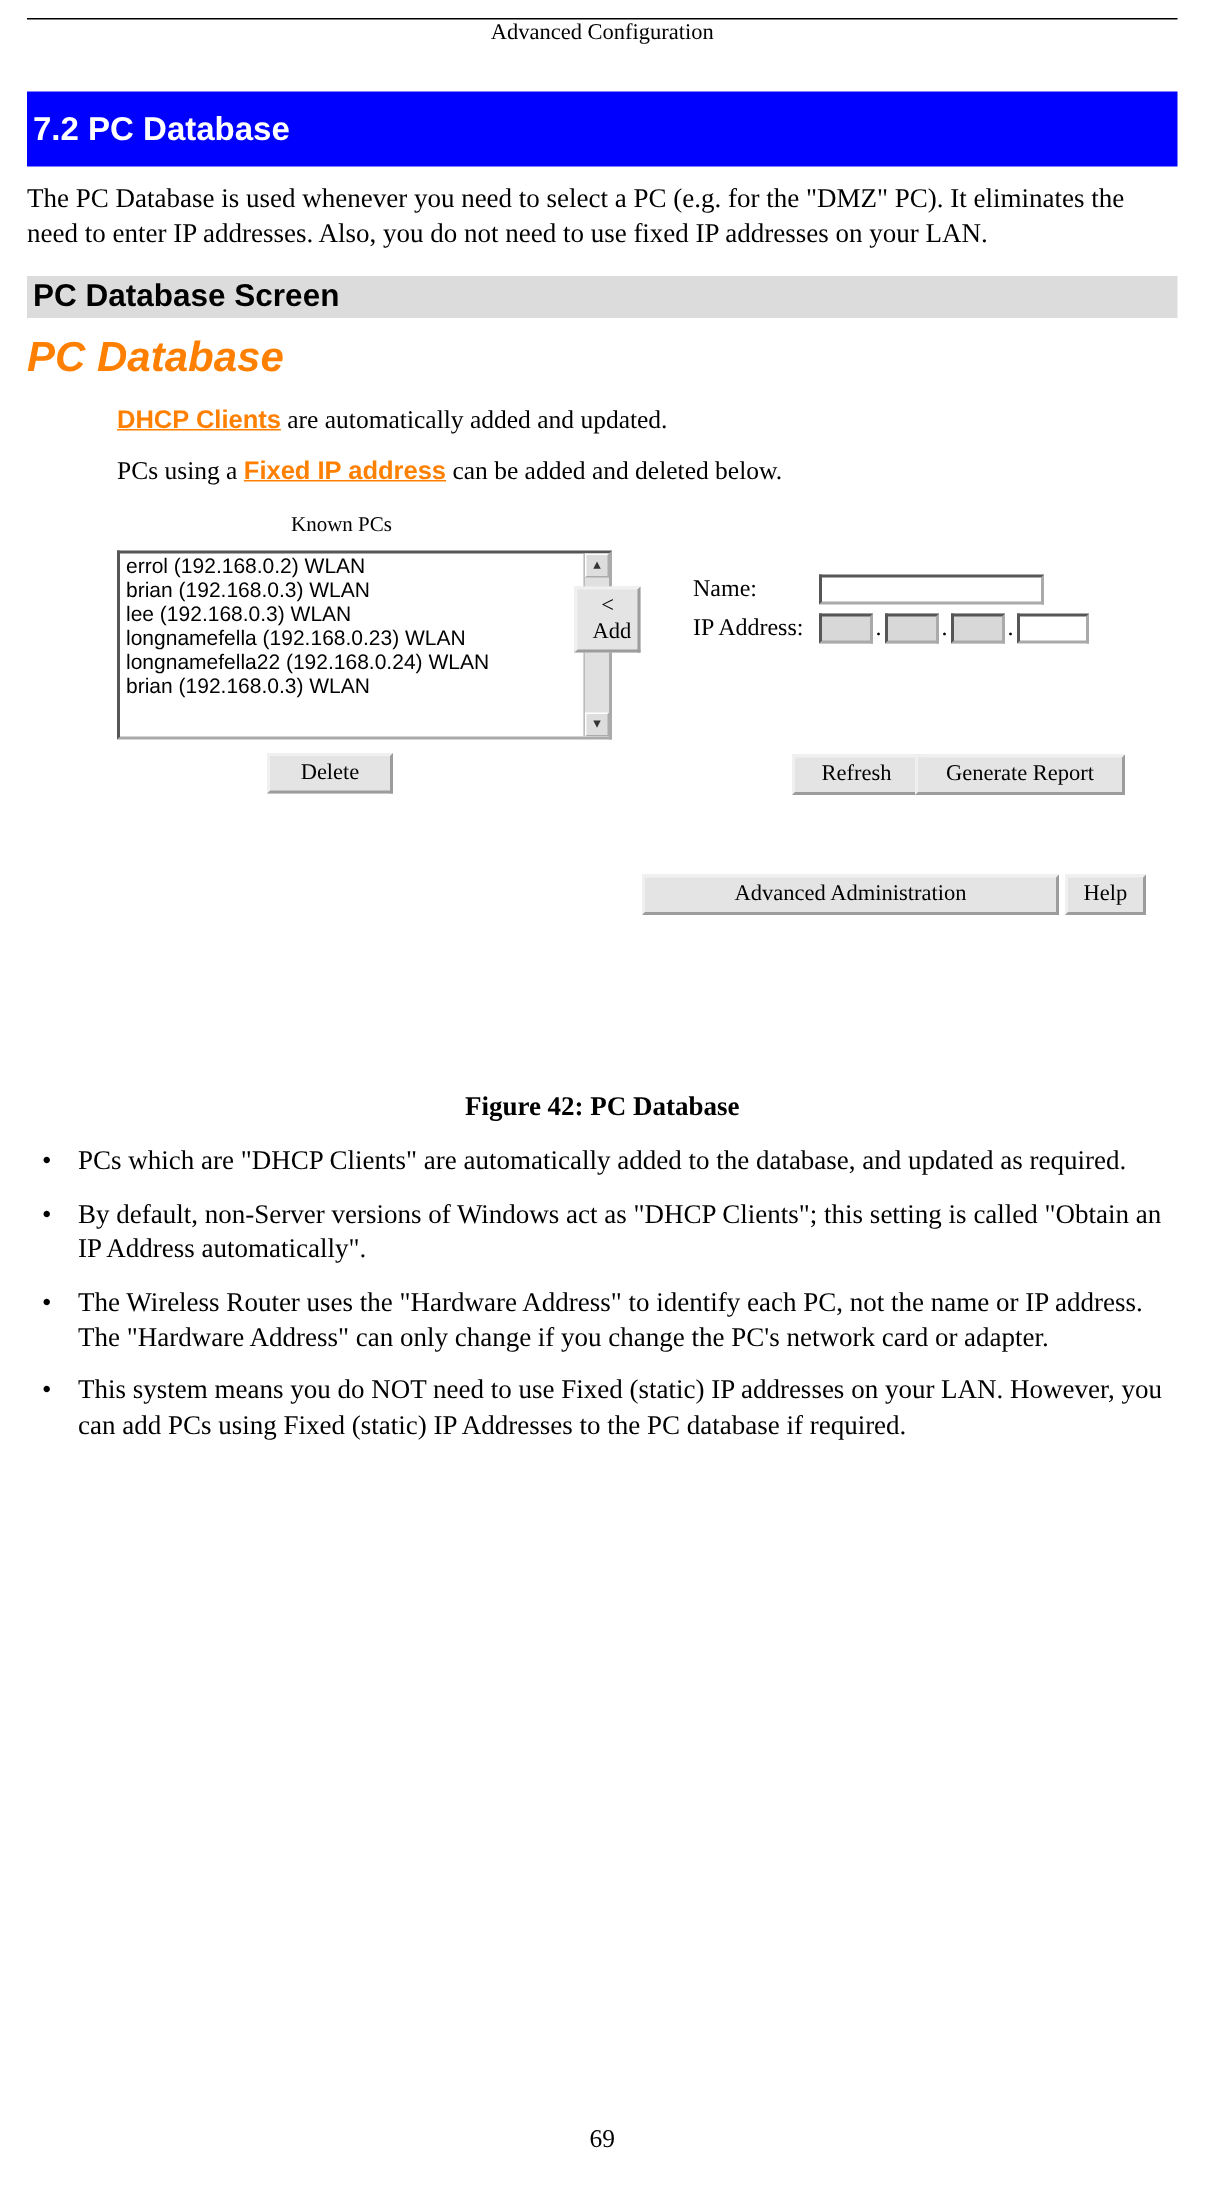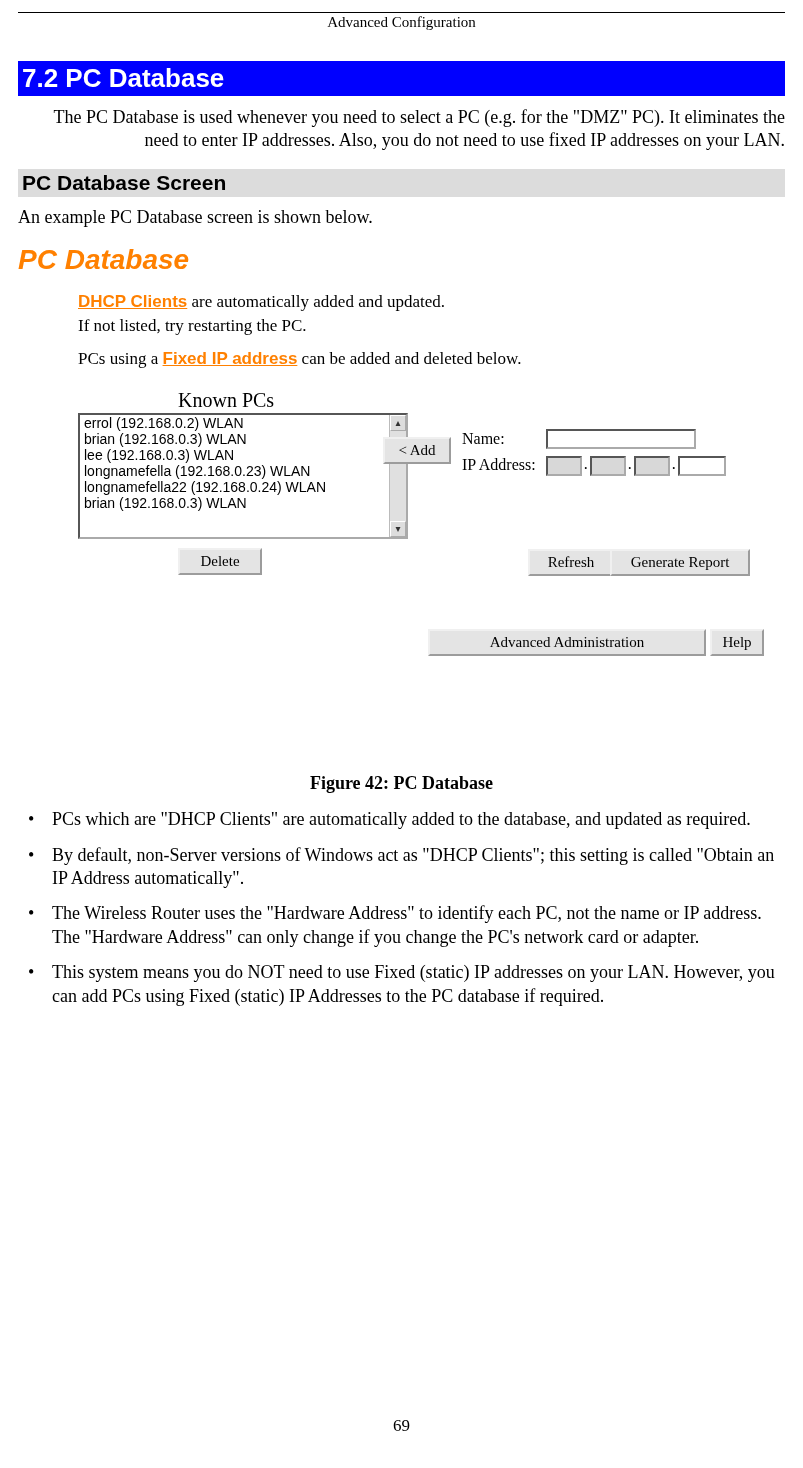--- a/index.html
+++ b/index.html
@@ -16,28 +16,27 @@
       text-align: center;
       font-size: 15px;
       padding-bottom: 30px;
       padding-top: 1px;
     }
     .section-heading {
       background: #0000ff;
       color: #fff;
       font-family: Arial, Helvetica, sans-serif;
       font-weight: bold;
-      font-size: 26px;
-      padding: 2px 4px;
+      font-size: 22px;
+      padding: 12px 4px;
       margin-bottom: 10px;
     }
     .intro-p {
       margin: 8px 0 16px 0;
       line-height: 1.3;
-      text-align: right;
     }
     .sub-heading {
       background: #dcdcdc;
       font-family: Arial, Helvetica, sans-serif;
       font-weight: bold;
       font-size: 21px;
       padding: 2px 4px;
       margin-bottom: 10px;
       margin-top: 14px;
     }
@@ -69,23 +68,23 @@
       text-decoration: underline;
       font-size: 17px;
     }
     .ui-body {
       margin-left: 60px;
       position: relative;
       height: 370px;
     }
     .known-label {
       position: absolute;
-      left: 100px;
+      left: 116px;
       top: 0;
-      font-size: 20px;
+      font-size: 14px;
     }
     .listbox {
       position: absolute;
       left: 0;
       top: 24px;
       width: 330px;
       height: 126px;
       border: 2px inset #aaa;
       background: #fff;
       font-family: Geneva, Arial, sans-serif;
@@ -121,21 +120,21 @@
     .btn {
       background: #e4e4e4;
       border: 2px outset #f0f0f0;
       font-family: "Times New Roman", Times, serif;
       font-size: 15px;
       padding: 3px 10px;
       position: absolute;
       text-align: center;
       box-sizing: border-box;
     }
-    .btn-add { left: 305px; top: 48px; width: 68px; font-family: Liberation Serif, serif; }
+    .btn-add { left: 305px; top: 48px; width: 44px; font-family: Liberation Serif, serif; }
     .btn-delete { left: 100px; top: 159px; width: 84px; }
     .btn-refresh { left: 450px; top: 160px; width: 86px; }
     .btn-generate { left: 532px; top: 160px; width: 140px; }
     .btn-advadmin { left: 350px; top: 240px; width: 278px; }
     .btn-help { left: 632px; top: 240px; width: 54px; }
     .form-area {
       position: absolute;
       left: 378px;
       top: 36px;
     }
@@ -208,29 +207,27 @@
 <div class="header-row">
   <span>Advanced Configuration</span>
 </div>
 
 <div class="section-heading">7.2 PC Database</div>
 
 <p class="intro-p">The PC Database is used whenever you need to select a PC (e.g. for the "DMZ" PC). It eliminates the need to enter IP addresses. Also, you do not need to use fixed IP addresses on your LAN.</p>
 
 <div class="sub-heading">PC Database Screen</div>
 
-<p class="example-p">An example PC Database screen is shown below.</p>
 
 <div class="ui-panel">
   <div class="ui-title">PC Database</div>
   <div class="ui-info">
     <div>
       <span class="orange-bold">DHCP Clients</span><span> are automatically added and updated.</span>
     </div>
-    <div>If not listed, try restarting the PC.</div>
     <div style="margin-top:10px;">
       <span>PCs using a </span><span class="orange-bold">Fixed IP address</span><span> can be added and deleted below.</span>
     </div>
   </div>
 
   <div class="ui-body">
     <div class="known-label">Known PCs</div>
 
     <div class="listbox">
       <div class="item">errol (192.168.0.2) WLAN</div>

